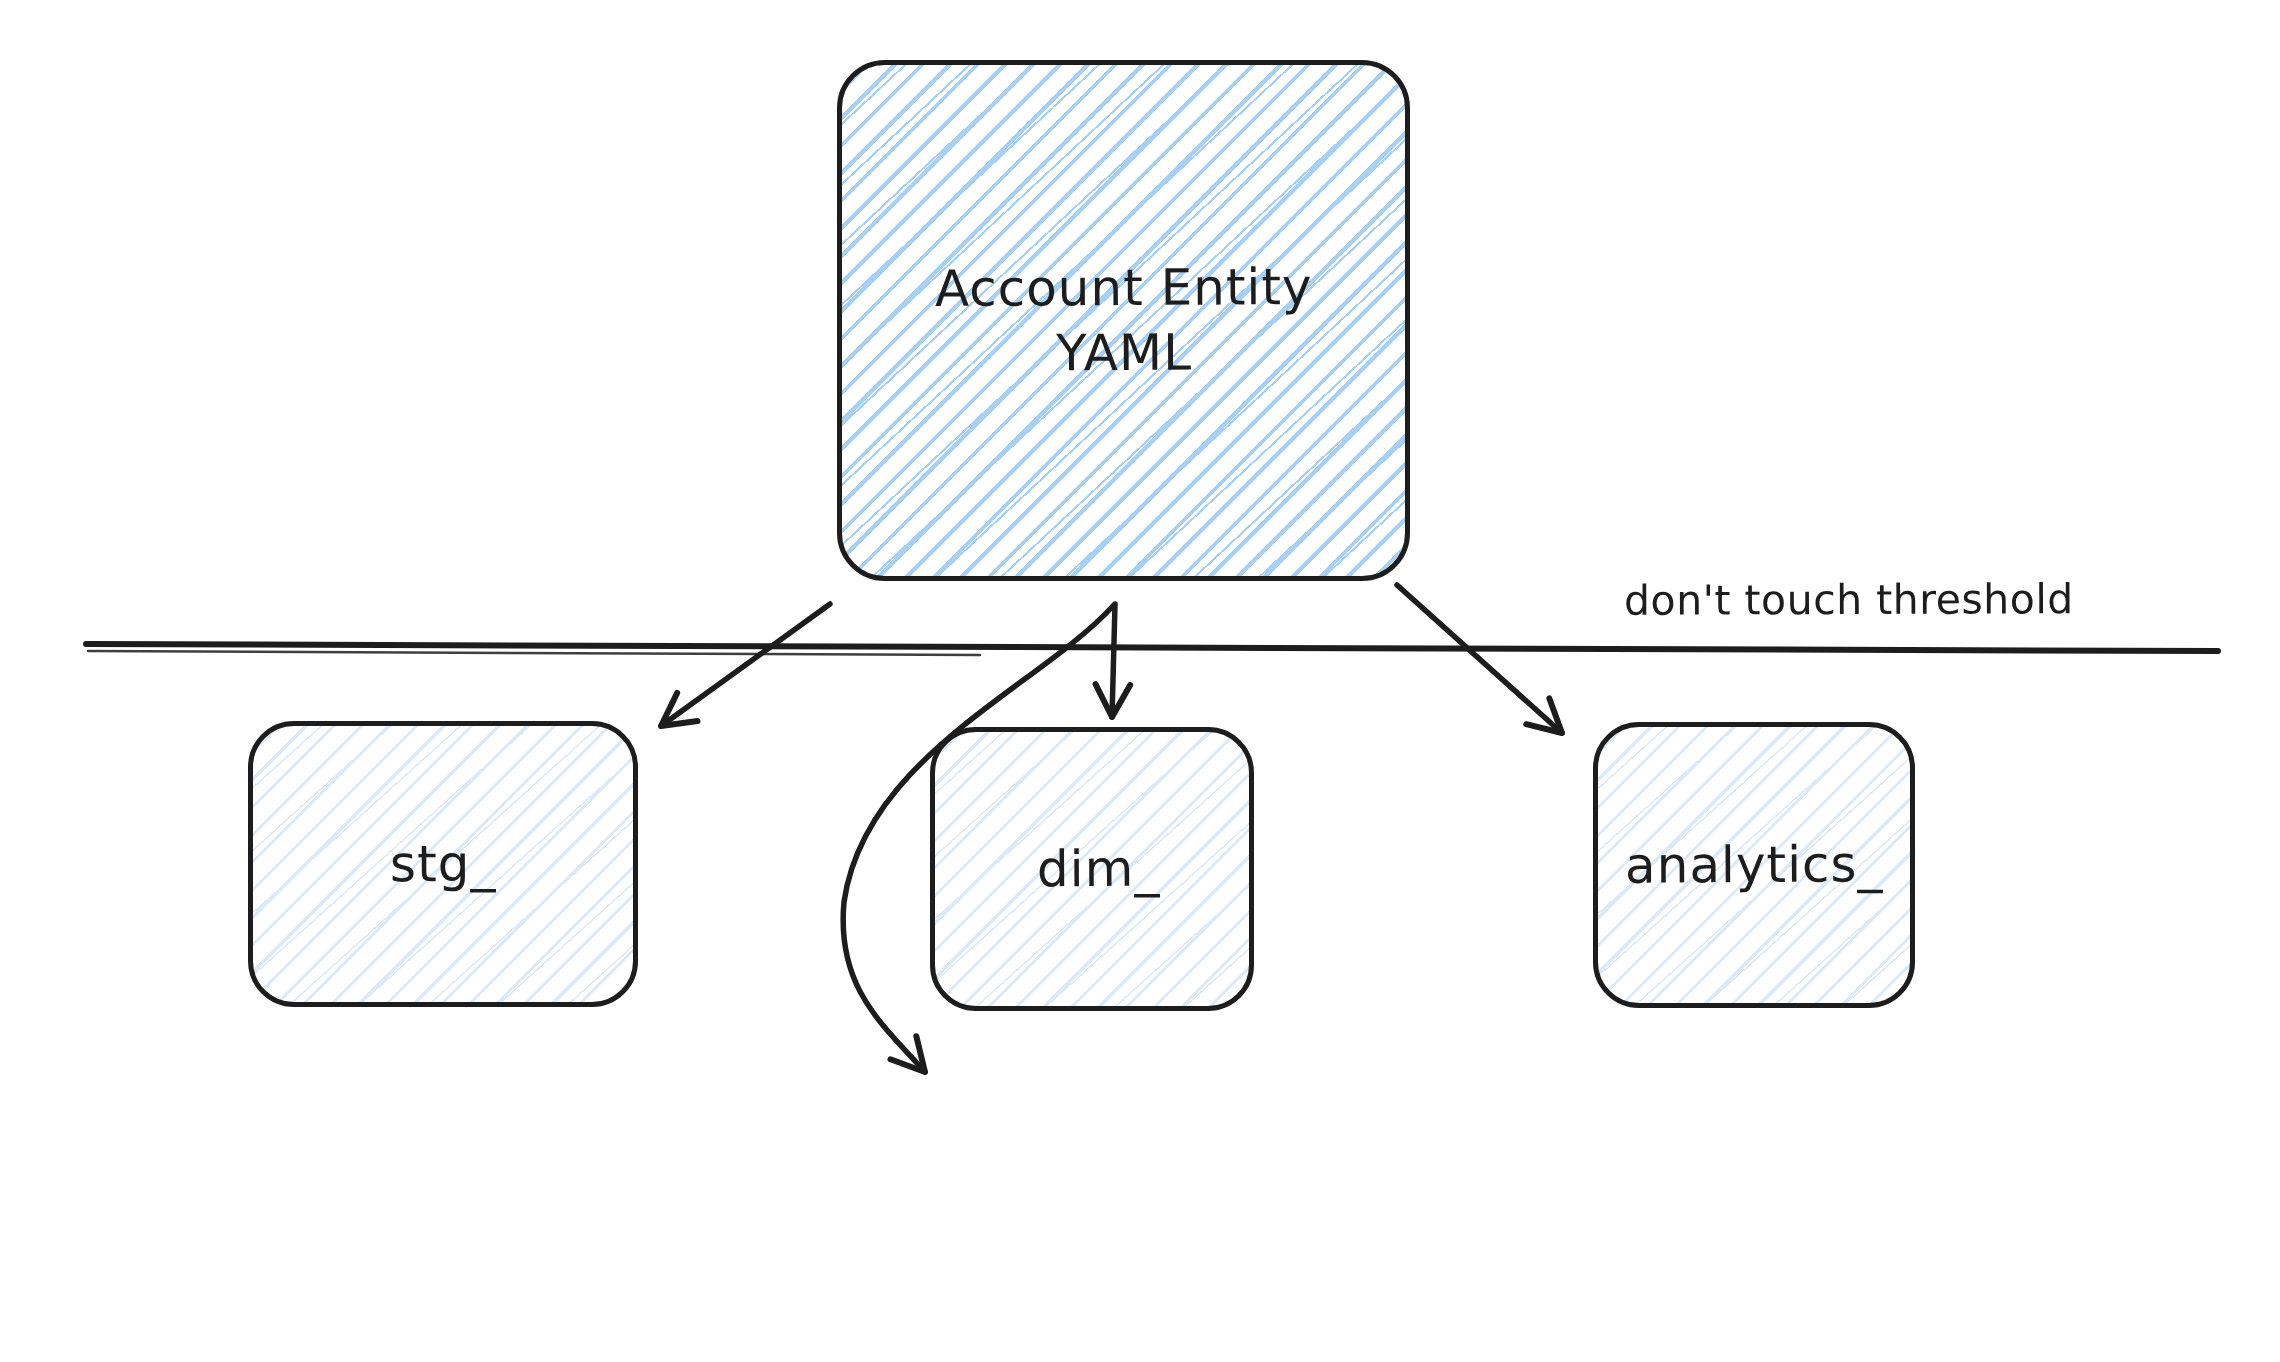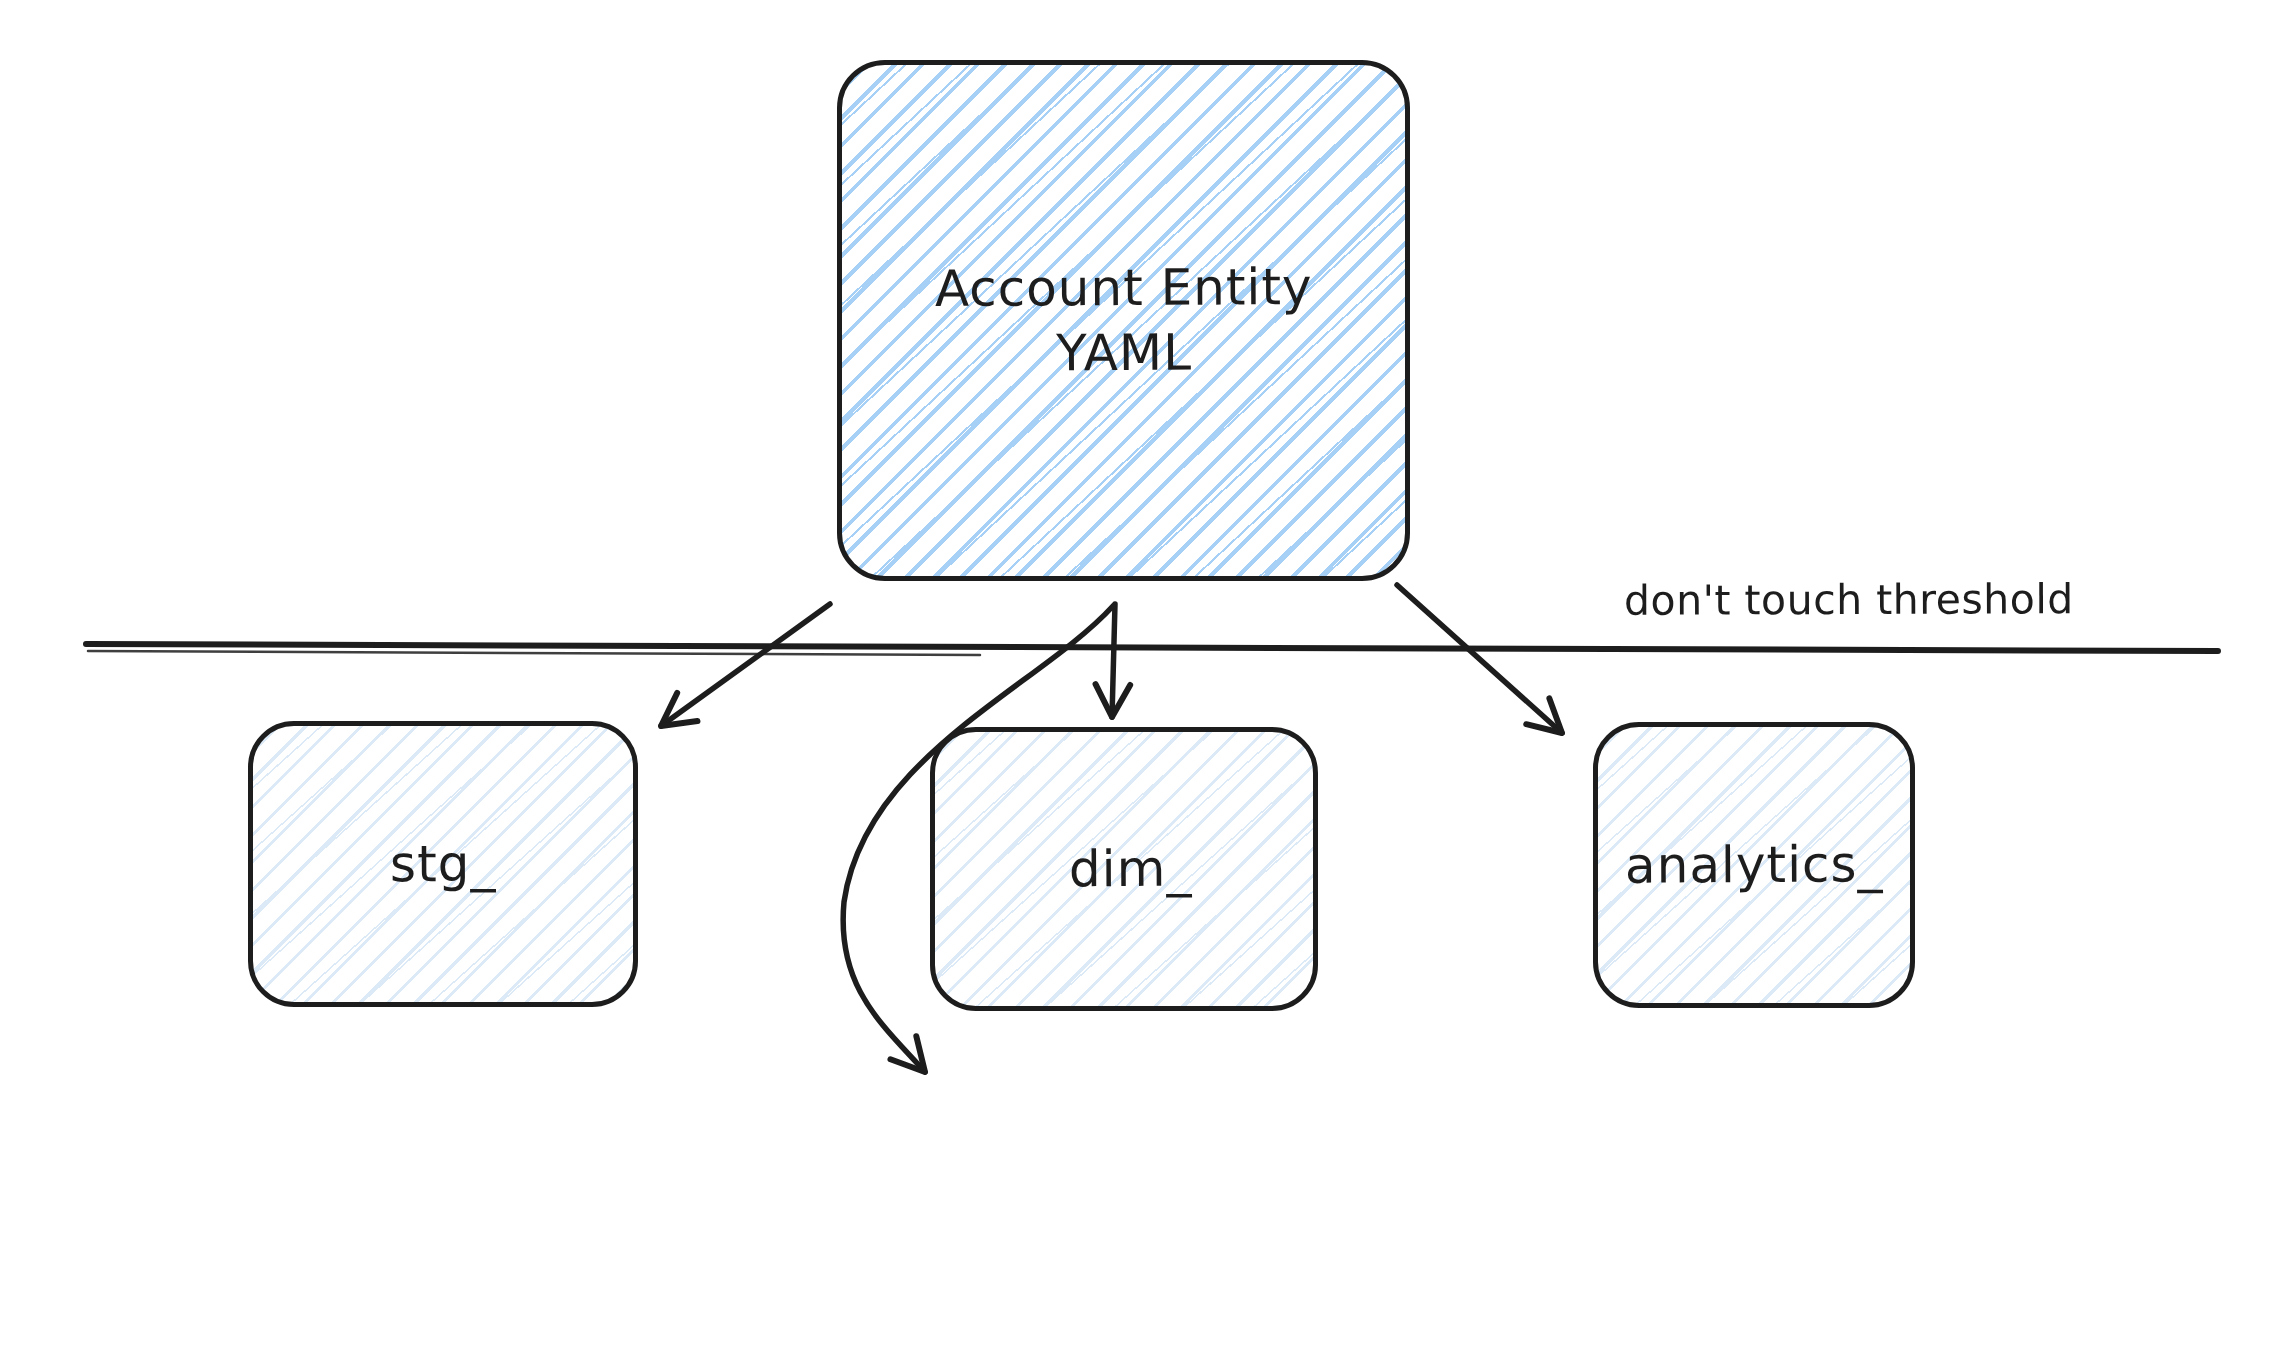--- a/index.html
+++ b/index.html
@@ -57,21 +57,21 @@
   }
   .hatch-light {
     background-image:
       repeating-linear-gradient(135deg, transparent 0px, transparent 16.5px, var(--child-hatch) 16.5px, var(--child-hatch) 19.5px),
       repeating-linear-gradient(138deg, transparent 0px, transparent 45px, var(--child-hatch) 45px, var(--child-hatch) 46.5px);
     justify-content: center;
   }
 
   #node-source    { left: 837px;  top: 42px;   width: 573px; height: 521px; border-radius: 48px; }
   #node-stg       { left: 248px;  top: 703px;  width: 390px; height: 286px; border-radius: 46px; }
-  #node-dim       { left: 930px;  top: 709px;  width: 388px; height: 284px; border-radius: 46px; padding-left: 13px; }
+  #node-dim       { left: 930px;  top: 709px;  width: 324px; height: 284px; border-radius: 46px; padding-left: 13px; }
   #node-analytics { left: 1593px; top: 704px;  width: 322px; height: 286px; border-radius: 46px; }
   #node-act       { left: 925px;  top: 1055px; width: 396px; height: 283px; border-radius: 46px; }
 
   .threshold-label {
     position: absolute;
     left: 1624px;
     top: 558px;
     font-size: 41px;
     letter-spacing: 0.5px;
     color: var(--stroke);

